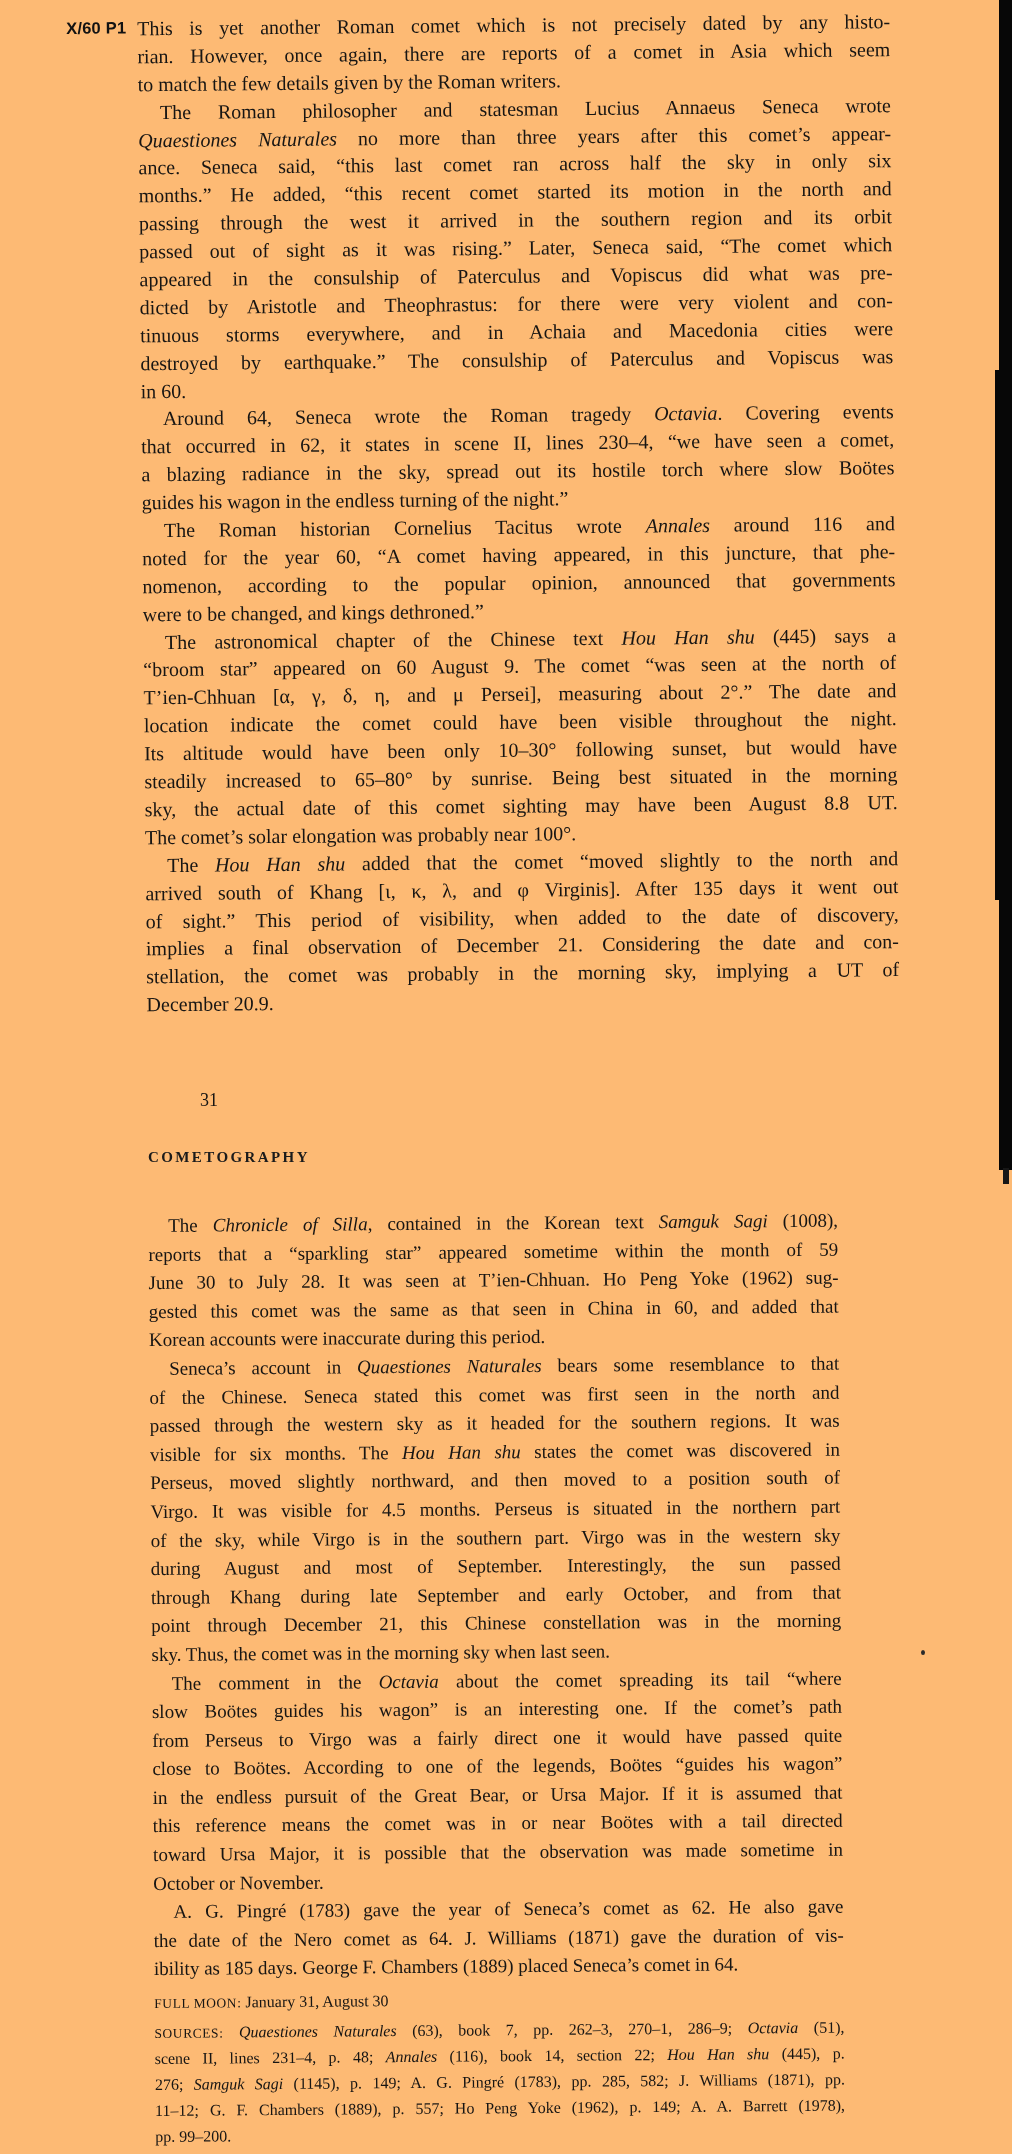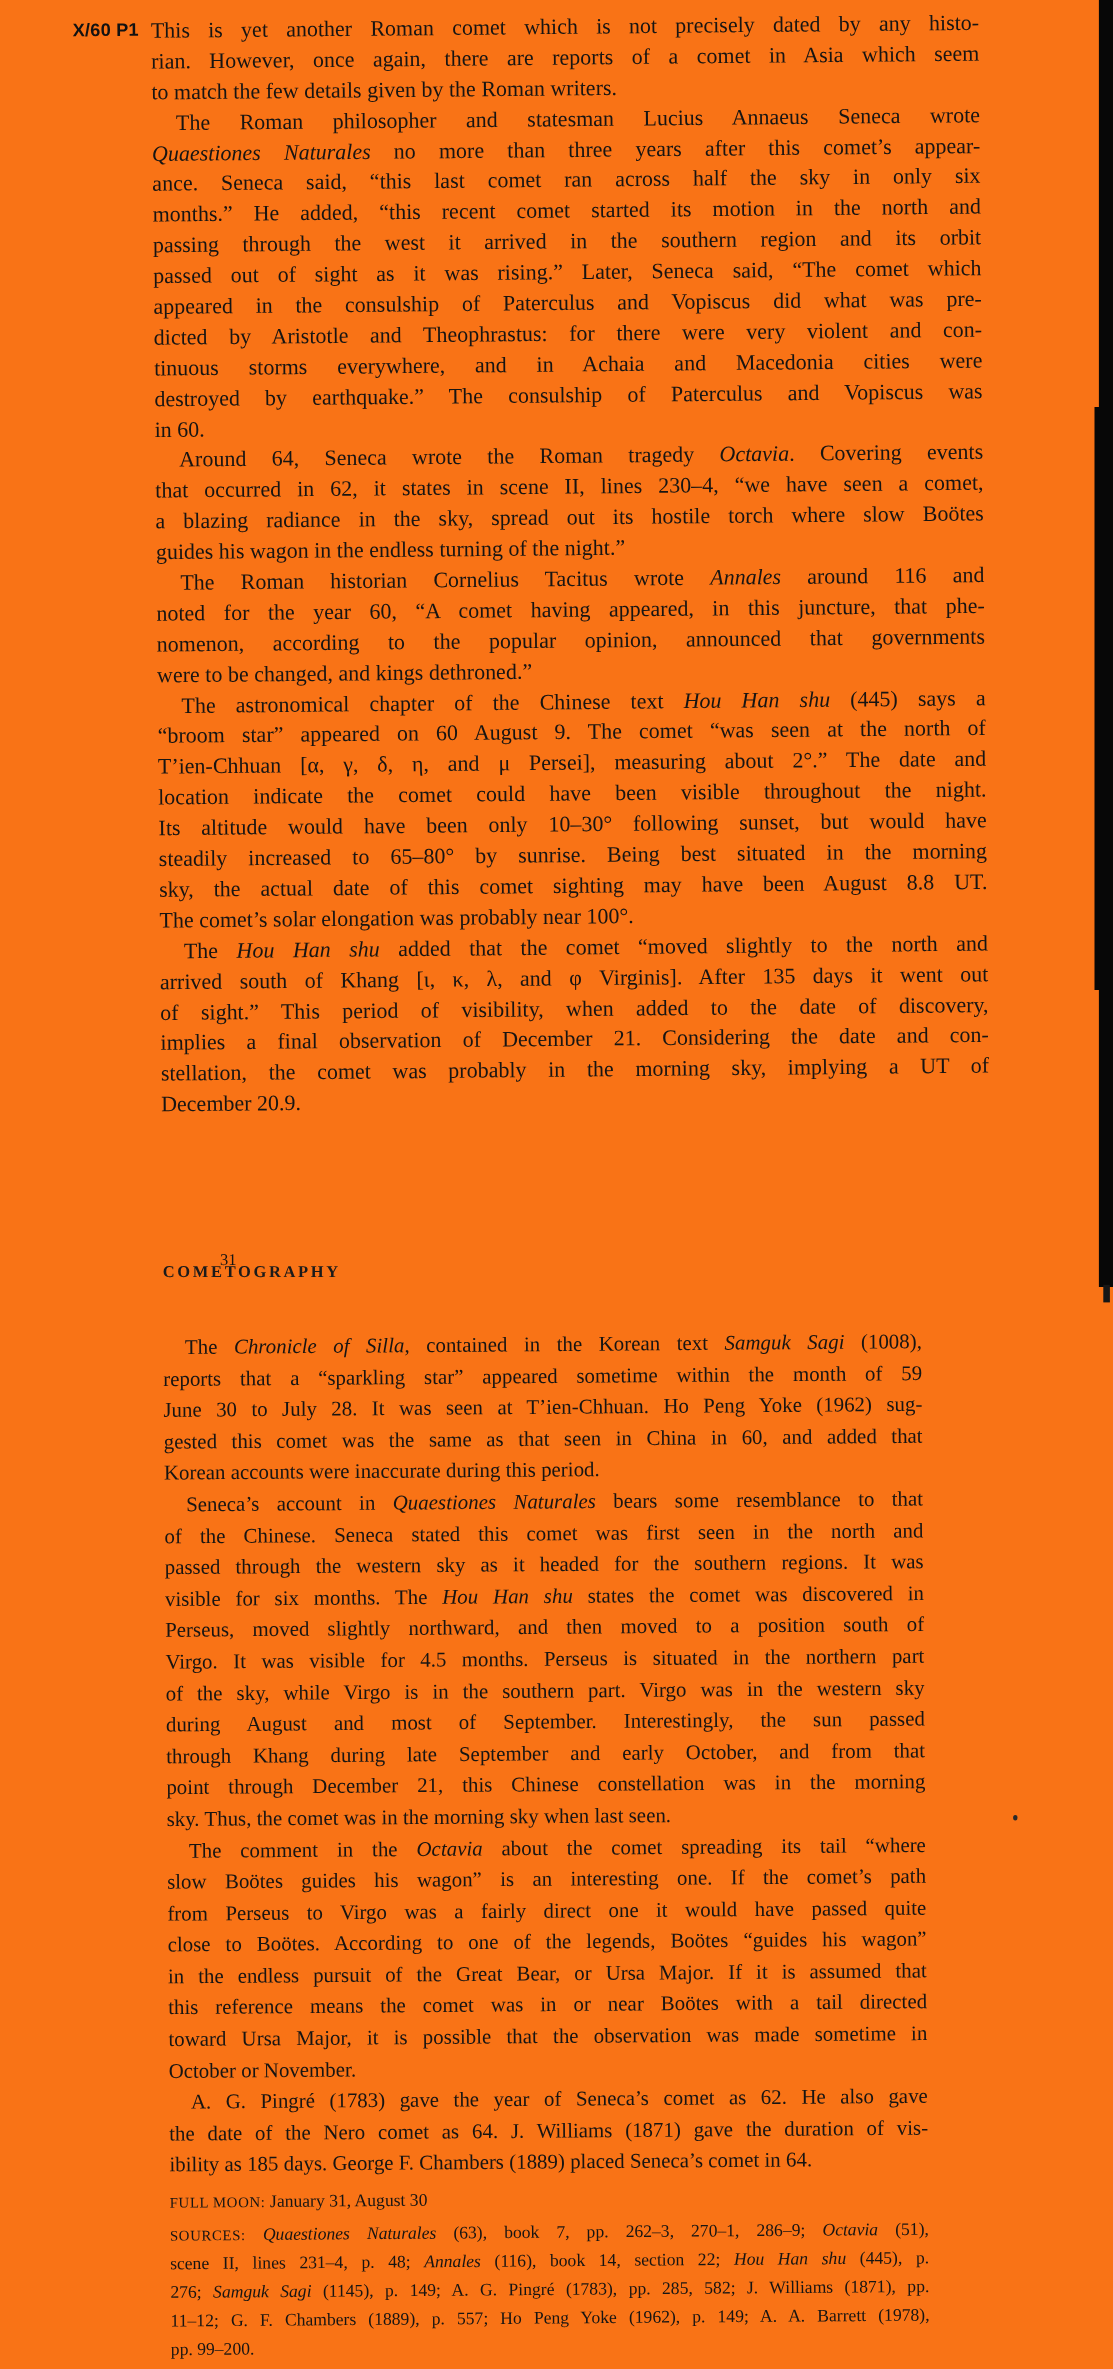--- a/index.html
+++ b/index.html
@@ -1,36 +1,36 @@
 <!DOCTYPE html>
 <html><head>
 <meta charset="utf-8">
 <style>
   html,body{margin:0;padding:0;background:#e8e8e8;}
   .scan{
     position:relative;width:1012px;height:2154px;margin:0 auto;
-    background:#f97316;overflow:hidden;
+    background:#fdba74;overflow:hidden;
     font-family:"Liberation Serif",serif;color:#171513;
   }
   .abs{position:absolute;}
   
   #edge-bar{top:0;right:0;width:13px;height:1170px;background:#070707;}
   #edge-bar-wide{top:370px;right:0;width:17px;height:530px;background:#070707;}
   #edge-bar-tail{top:1168px;right:3px;width:6px;height:16px;background:#161616;}
   #ink-speck{left:921px;top:1650px;width:4px;height:5px;background:#2a2a2a;border-radius:50%;}
   
   #page1-body{left:66px;top:16px;width:824px;transform:rotate(-0.55deg);transform-origin:0 0;}
   #entry-label{
     position:absolute;left:0;top:3px;
     font-family:"Liberation Sans",sans-serif;font-weight:700;
     font-size:16.5px;letter-spacing:.2px;color:#121212;
   }
   #page1-text{margin-left:71px;width:753px;font-size:20px;line-height:27.9px;}
   #page1-text .line{height:27.9px;}
-  #page-number{left:200px;top:1090px;font-size:15px;margin-top:48px;}
+  #page-number{left:200px;top:1090px;font-size:18px;}
   #running-head{
     left:148px;top:1149px;font-size:15px;font-weight:700;
     letter-spacing:2.4px;color:#1b1b1b;
   }
   
   #page2-body{left:148px;top:1212px;width:690px;transform:rotate(-0.45deg);transform-origin:0 0;
     font-size:19px;line-height:28.6px;}
   #page2-text .line{height:28.6px;}
   #footnote{margin-top:6px;font-size:16px;line-height:26px;}
   #footnote .line{height:26px;}

